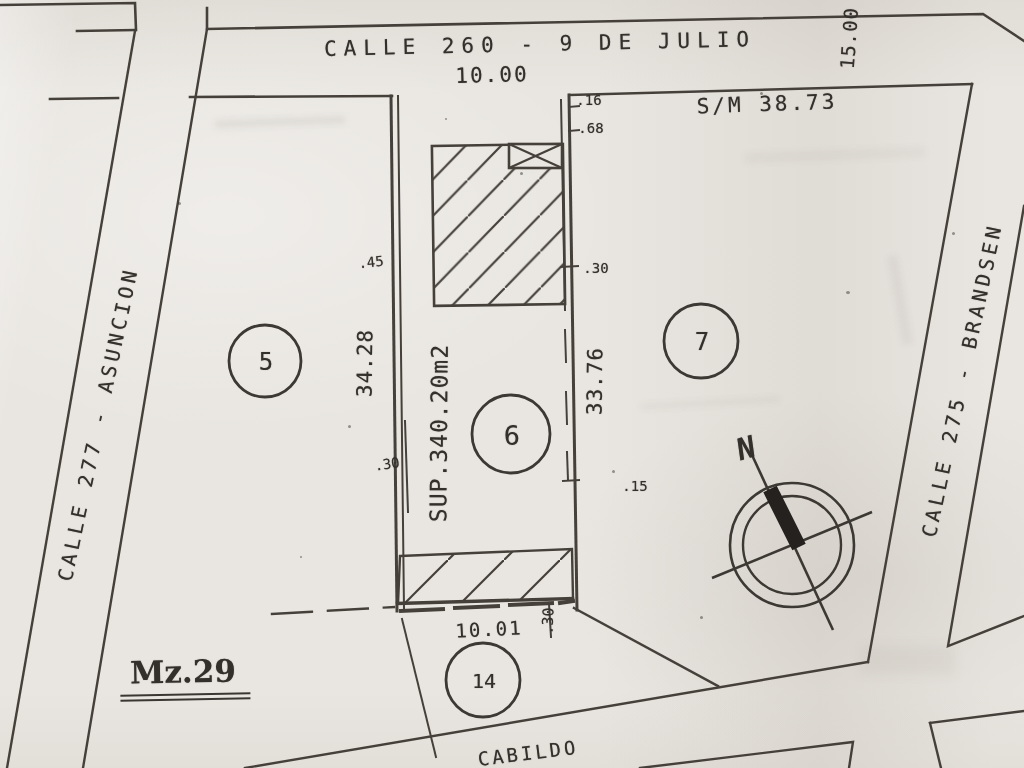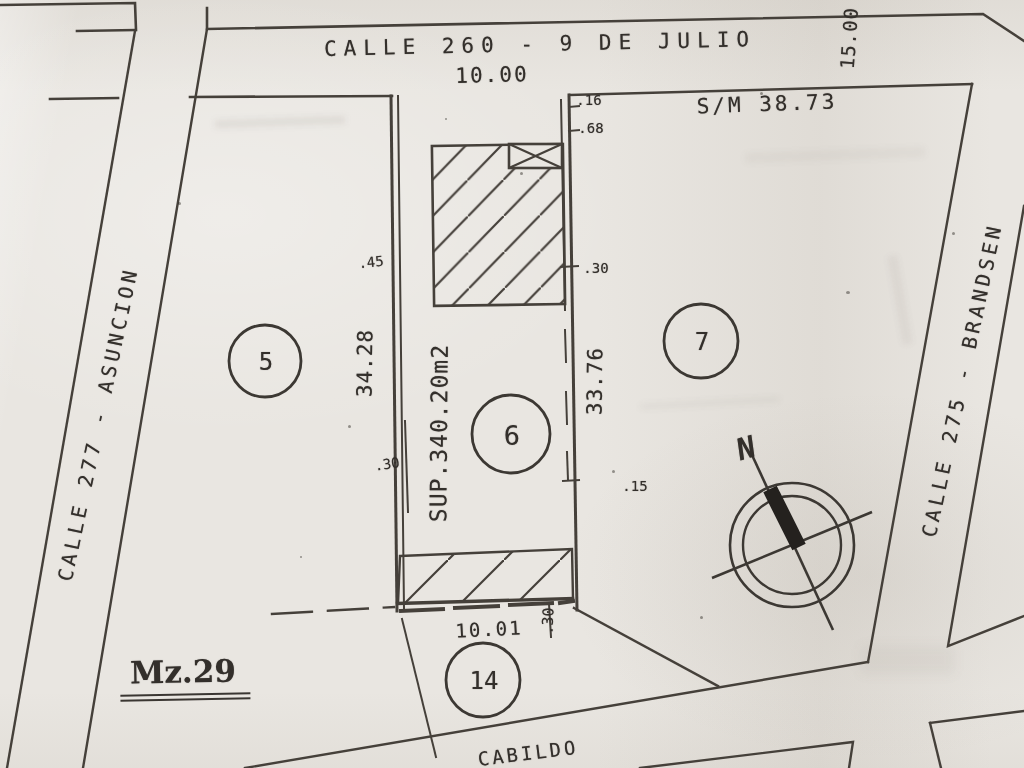--- a/index.html
+++ b/index.html
@@ -153,21 +153,21 @@
   <div class="lbl" style="left:589px;top:100px;font-size:14px;">.16</div>
   <div class="lbl" style="left:591px;top:128px;font-size:14px;">.68</div>
   <div class="lbl" style="left:371px;top:262px;font-size:14px;transform:translate(-50%,-50%) rotate(-6deg);">.45</div>
   <div class="lbl" style="left:387px;top:464px;font-size:14px;transform:translate(-50%,-50%) rotate(-8deg);">.30</div>
   <div class="lbl" style="left:596px;top:268px;font-size:14px;">.30</div>
   <div class="lbl" style="left:595px;top:486px;font-size:14px;margin-left:40px;">.15</div>
 
   <div class="lbl" style="left:266px;top:362px;font-size:24px;">5</div>
   <div class="lbl" style="left:512px;top:435px;font-size:27px;">6</div>
   <div class="lbl" style="left:702px;top:342px;font-size:24px;">7</div>
-  <div class="lbl" style="left:484px;top:681px;font-size:24px;">14</div>
+  <div class="lbl" style="left:484px;top:681px;font-size:20px;">14</div>
 
   <div class="lbl blocklbl" style="left:185px;top:677px;font-size:31px;transform:translate(-50%,-50%) rotate(-1deg);">Mz.29</div>
 
   <div class="lbl" style="left:528px;top:753px;font-size:19px;letter-spacing:3px;transform:translate(-50%,-50%) rotate(-7deg);">CABILDO</div>
 
   <div class="lbl" style="left:746px;top:448px;font-size:30px;font-weight:bold;transform:translate(-50%,-50%) rotate(-16deg) skewX(-8deg);">N</div>
 
   <div class="smudge" style="left:215px;top:118px;width:130px;height:8px;transform:rotate(-2deg);"></div>
   <div class="smudge" style="left:895px;top:255px;width:10px;height:90px;transform:rotate(-10deg);opacity:.7;"></div>
   <div class="smudge" style="left:640px;top:400px;width:140px;height:6px;transform:rotate(-3deg);opacity:.6;"></div>

